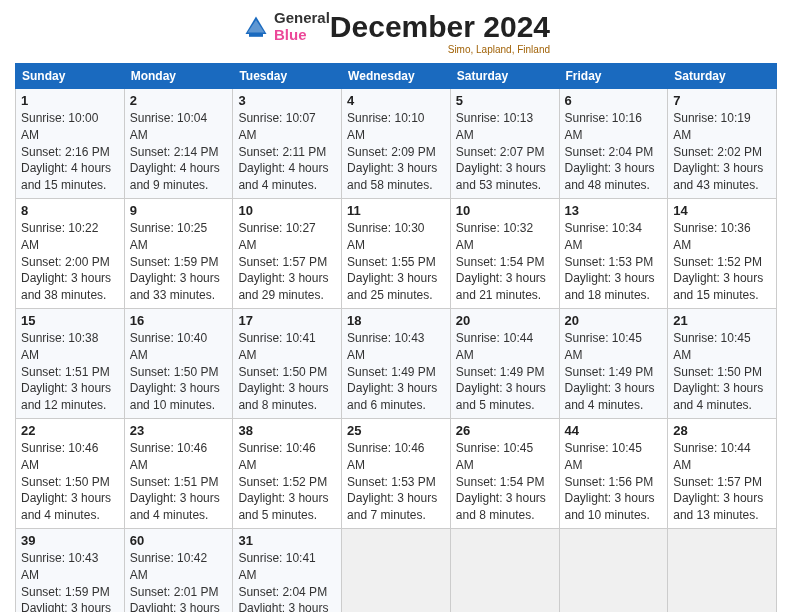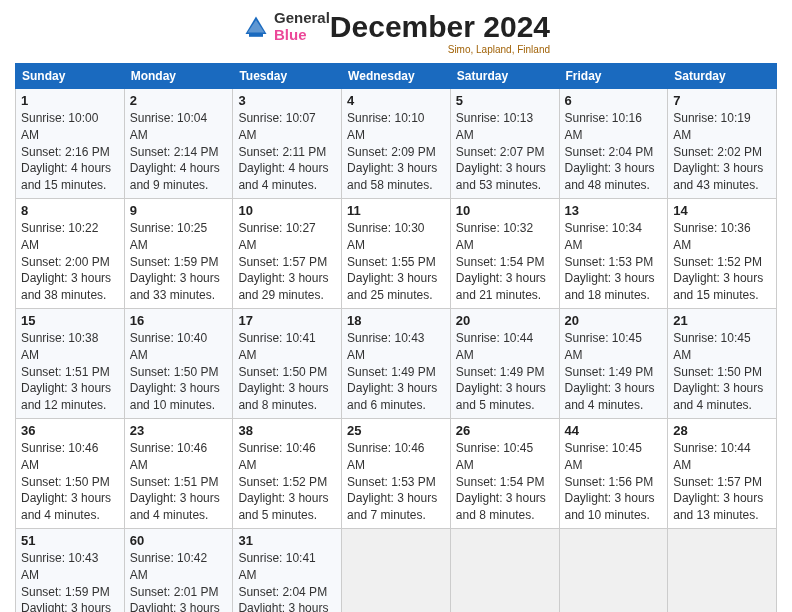--- a/index.html
+++ b/index.html
@@ -227,21 +227,21 @@
         <span class="day-num">20</span>
         <span class="day-detail">Sunrise: 10:45 AM<br>Sunset: 1:49 PM<br>Daylight: 3 hours and 4 minutes.</span>
       </td>
           <td>
         <span class="day-num">21</span>
         <span class="day-detail">Sunrise: 10:45 AM<br>Sunset: 1:50 PM<br>Daylight: 3 hours and 4 minutes.</span>
       </td>
         </tr>
         <tr>
           <td>
-        <span class="day-num">36</span>
+        <span class="day-num">22</span>
         <span class="day-detail">Sunrise: 10:46 AM<br>Sunset: 1:50 PM<br>Daylight: 3 hours and 4 minutes.</span>
       </td>
           <td>
         <span class="day-num">23</span>
         <span class="day-detail">Sunrise: 10:46 AM<br>Sunset: 1:51 PM<br>Daylight: 3 hours and 4 minutes.</span>
       </td>
           <td>
         <span class="day-num">38</span>
         <span class="day-detail">Sunrise: 10:46 AM<br>Sunset: 1:52 PM<br>Daylight: 3 hours and 5 minutes.</span>
       </td>
@@ -257,21 +257,21 @@
         <span class="day-num">44</span>
         <span class="day-detail">Sunrise: 10:45 AM<br>Sunset: 1:56 PM<br>Daylight: 3 hours and 10 minutes.</span>
       </td>
           <td>
         <span class="day-num">28</span>
         <span class="day-detail">Sunrise: 10:44 AM<br>Sunset: 1:57 PM<br>Daylight: 3 hours and 13 minutes.</span>
       </td>
         </tr>
         <tr class="last-row">
           <td>
-        <span class="day-num">51</span>
+        <span class="day-num">39</span>
         <span class="day-detail">Sunrise: 10:43 AM<br>Sunset: 1:59 PM<br>Daylight: 3 hours and 16 minutes.</span>
       </td>
           <td>
         <span class="day-num">60</span>
         <span class="day-detail">Sunrise: 10:42 AM<br>Sunset: 2:01 PM<br>Daylight: 3 hours and 19 minutes.</span>
       </td>
           <td>
         <span class="day-num">31</span>
         <span class="day-detail">Sunrise: 10:41 AM<br>Sunset: 2:04 PM<br>Daylight: 3 hours and 22 minutes.</span>
       </td>

